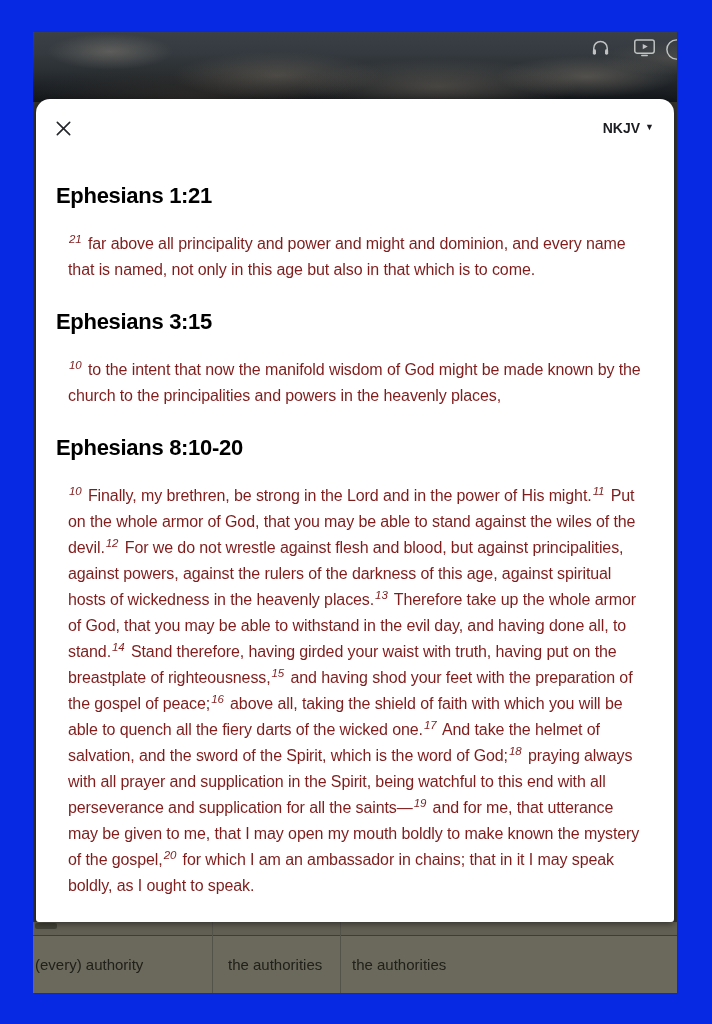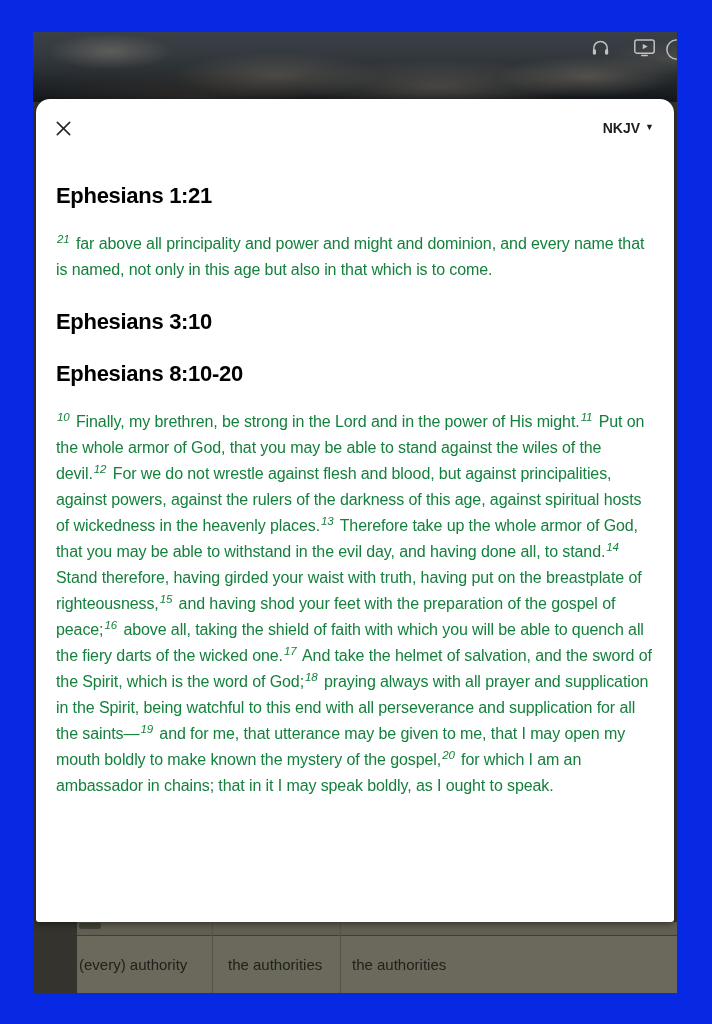--- a/index.html
+++ b/index.html
@@ -21,41 +21,41 @@
       linear-gradient(180deg,#3b4046 0%,#343a3f 30%,#2b3034 55%,#1e2226 78%,#131619 100%);}
   .icon-btn{position:absolute;color:var(--icon-gray,#c0c3c2);background:none;border:none;padding:0;line-height:0;cursor:pointer;}
   .icon-headphones{right:66px;top:5px;}
   .icon-video{right:21px;top:5px;}
   .icon-profile{right:-11px;top:6px;}
 
   
   .bg-table{position:absolute;left:0;bottom:0;width:100%;height:71px;display:flex;}
   .bg-col{box-sizing:border-box;border-right:1px solid #54534a;display:flex;flex-direction:column;}
   .bg-col:last-child{border-right:none;}
-  .col1{width:180px;padding-left:44px;}.col2{width:128px;}.col3{flex:1;}
+  .col1{width:180px;}.col2{width:128px;}.col3{flex:1;}
   .bg-top{height:13px;background:var(--dim-olive-dark,#615f53);border-bottom:1px solid #3f3e36;position:relative;}
   .frag{position:absolute;left:2px;top:1px;width:22px;height:6px;background:#3c3b31;border-radius:2px;opacity:.8;}
   .bg-cell{flex:1;background:var(--dim-olive,#6b695c);color:var(--table-text,#21201a);font-size:15px;line-height:21px;display:flex;align-items:center;}
   .col1 .bg-cell{padding-left:2px;}
   .col2 .bg-cell{padding-left:15px;}
   .col3 .bg-cell{padding-left:11px;}
 
   
   .modal{position:absolute;left:3px;right:3px;top:67px;height:823px;background:var(--modal-bg,#ffffff);
     border-radius:14px 14px 3px 3px;padding:12px 20px 0;box-sizing:border-box;
     box-shadow:0 2px 6px rgba(0,0,0,.45);overflow:hidden;}
   .modal-top{display:flex;justify-content:space-between;align-items:center;height:26px;margin-top:4px;}
   .close-btn{background:none;border:none;padding:0;line-height:0;color:#26272b;cursor:pointer;margin-left:-2px;}
   .version-btn{background:none;border:none;padding:0;display:flex;align-items:center;gap:5px;
     font-family:"Liberation Sans",sans-serif;font-size:14px;font-weight:700;color:#1c1d21;cursor:pointer;}
   .caret{font-size:9px;line-height:1;transform:translateY(-1px);}
 
   .content > h2:first-child{margin-top:42px;}
   .passage-heading{font-size:22px;font-weight:700;color:#000000;margin:26px 0 22px;letter-spacing:-0.3px;}
-  .passage-text{font-size:16px;line-height:26px;color:#15803d;margin:0 0 6px;letter-spacing:-0.1px;}
+  .passage-text{font-size:16px;line-height:26px;color:#7f1d1d;margin:0 12px 6px;letter-spacing:-0.1px;}
   .verse-num{font-style:italic;font-size:11.5px;line-height:0;vertical-align:super;margin:0 2px 0 1px;}
 </style>
 </head>
 <body>
 
 <div class="stage">
   <div class="app">
 
     <div class="cloud-header">
       <button class="icon-btn icon-headphones">
@@ -110,20 +110,21 @@
           </svg>
         </button>
         <button class="version-btn">
           <span>NKJV</span>
           <span class="caret">▼</span>
         </button>
       </div>
       <div class="content">
           <h2 class="passage-heading">Ephesians 1:21</h2>
           <p class="passage-text"><sup class="verse-num">21</sup> far above all principality and power and might and dominion, and every name that is named, not only in this age but also in that which is to come.</p>
-          <h2 class="passage-heading">Ephesians 3:10</h2>
+          <h2 class="passage-heading">Ephesians 3:15</h2>
+          <p class="passage-text"><sup class="verse-num">10</sup> to the intent that now the manifold wisdom of God might be made known by the church to the principalities and powers in the heavenly places,</p>
           <h2 class="passage-heading">Ephesians 8:10-20</h2>
           <p class="passage-text"><sup class="verse-num">10</sup> Finally, my brethren, be strong in the Lord and in the power of His might.<sup class="verse-num">11</sup> Put on the whole armor of God, that you may be able to stand against the wiles of the devil.<sup class="verse-num">12</sup> For we do not wrestle against flesh and blood, but against principalities, against powers, against the rulers of the darkness of this age, against spiritual hosts of wickedness in the heavenly places.<sup class="verse-num">13</sup> Therefore take up the whole armor of God, that you may be able to withstand in the evil day, and having done all, to stand.<sup class="verse-num">14</sup> Stand therefore, having girded your waist with truth, having put on the breastplate of righteousness,<sup class="verse-num">15</sup> and having shod your feet with the preparation of the gospel of peace;<sup class="verse-num">16</sup> above all, taking the shield of faith with which you will be able to quench all the fiery darts of the wicked one.<sup class="verse-num">17</sup> And take the helmet of salvation, and the sword of the Spirit, which is the word of God;<sup class="verse-num">18</sup> praying always with all prayer and supplication in the Spirit, being watchful to this end with all perseverance and supplication for all the saints—<sup class="verse-num">19</sup> and for me, that utterance may be given to me, that I may open my mouth boldly to make known the mystery of the gospel,<sup class="verse-num">20</sup> for which I am an ambassador in chains; that in it I may speak boldly, as I ought to speak.</p>
         </div>
     </div>
 
   </div>
 </div>
 
 </body></html>

